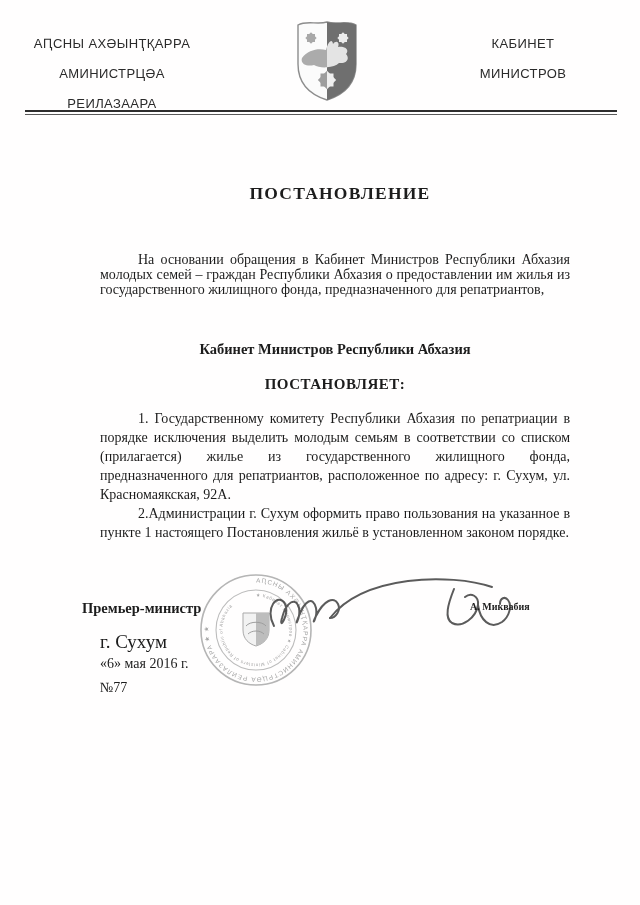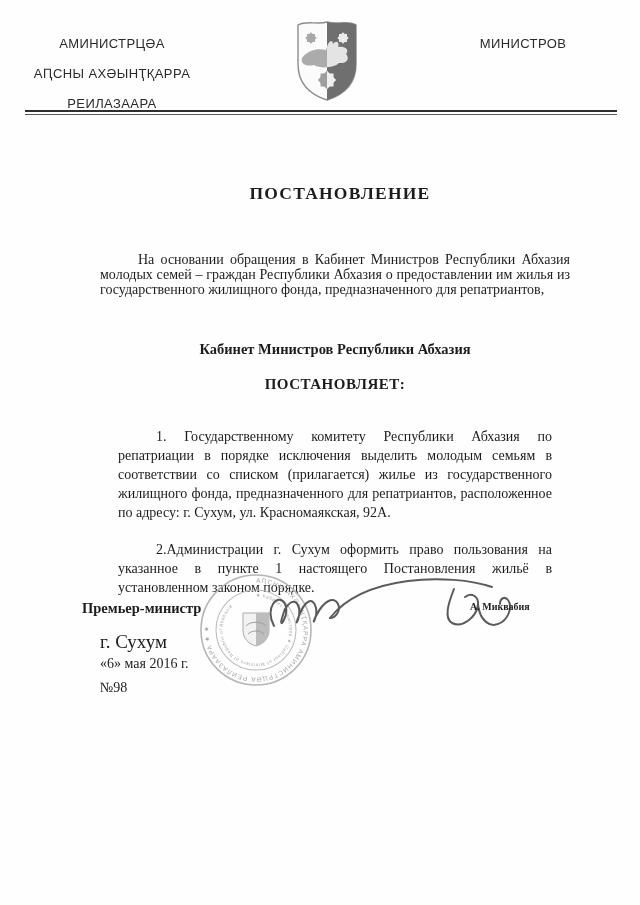--- a/index.html
+++ b/index.html
@@ -44,42 +44,42 @@
     text-align:center;font-weight:bold;font-size:14.5px;
   }
   .resolves{
     position:absolute;left:100px;top:376px;width:470px;
     text-align:center;font-weight:bold;font-size:15px;letter-spacing:.5px;
   }
   .clauses{
     position:absolute;left:100px;top:409px;width:470px;
     font-size:14px;line-height:19px;text-align:justify;
   }
-  .clauses p{margin:18px;text-indent:38px;}
+  .clauses p{margin:0;text-indent:38px;}
   
   .stamp{position:absolute;left:196px;top:568px;width:120px;height:124px;}
   .sig-svg{position:absolute;left:258px;top:558px;width:262px;height:88px;}
   .sig-title{position:absolute;left:82px;top:600px;font-weight:bold;font-size:14.5px;}
   .sig-name{position:absolute;left:470px;top:601px;font-weight:bold;font-size:10px;}
   .sig-city{position:absolute;left:100px;top:631px;font-size:19px;}
   .sig-date{position:absolute;left:100px;top:656px;font-size:14px;}
   .sig-number{position:absolute;left:100px;top:680px;font-size:14px;}
   .stamp text{
     font-family:"Liberation Sans", sans-serif;
     fill:#a6a6a6;
   }
 </style>
 </head>
 <body>
 
 <div class="page">
 
   <div class="hdr-left hdr-col">
+    <div>АԤСНЫ АХӘЫНҬҚАРРА</div>
     <div>АМИНИСТРЦӘА</div>
-    <div>АԤСНЫ АХӘЫНҬҚАРРА</div>
     <div>РЕИЛАЗААРА</div>
   </div>
 
   <div class="emblem">
     <svg width="70" height="88" viewBox="0 0 70 88">
       <defs>
         <clipPath id="clipL">
             <rect x="0" y="0" width="35" height="88"></rect>
           </clipPath>
         <clipPath id="clipR">
@@ -118,20 +118,21 @@
           <g transform="translate(35,64)">
             <rect x="-6.5" y="-6.5" width="13" height="13"></rect>
             <rect x="-6.5" y="-6.5" width="13" height="13" transform="rotate(45)"></rect>
           </g>
         </g>
       </g>
     </svg>
   </div>
 
   <div class="hdr-right hdr-col">
+    <div>КАБИНЕТ</div>
     <div>МИНИСТРОВ</div>
   </div>
 
   <div class="rule"></div>
 
   <div class="doc-title">ПОСТАНОВЛЕНИЕ</div>
   <div class="preamble">На основании обращения в Кабинет Министров Республики Абхазия молодых семей – граждан Республики Абхазия о предоставлении им жилья из государственного жилищного фонда, предназначенного для репатриантов,</div>
   <div class="authority">Кабинет Министров Республики Абхазия</div>
   <div class="resolves">ПОСТАНОВЛЯЕТ:</div>
 
@@ -173,15 +174,15 @@
         <path d="M196,31 C190,46 186,60 194,65 C204,70 218,60 220,47 C221,38 213,34 207,39"></path>
         <path d="M220,47 C222,62 232,72 244,64 C252,58 254,47 250,42 C247,38 242,40 242,46"></path>
       </g>
     </svg>
   </div>
 
   <div class="sig-title">Премьер-министр</div>
   <div class="sig-name">А. Миквабия</div>
   <div class="sig-city">г. Сухум</div>
   <div class="sig-date">«6» мая 2016 г.</div>
-  <div class="sig-number">№98</div>
+  <div class="sig-number">№77</div>
 
 </div>
 
 </body></html>

